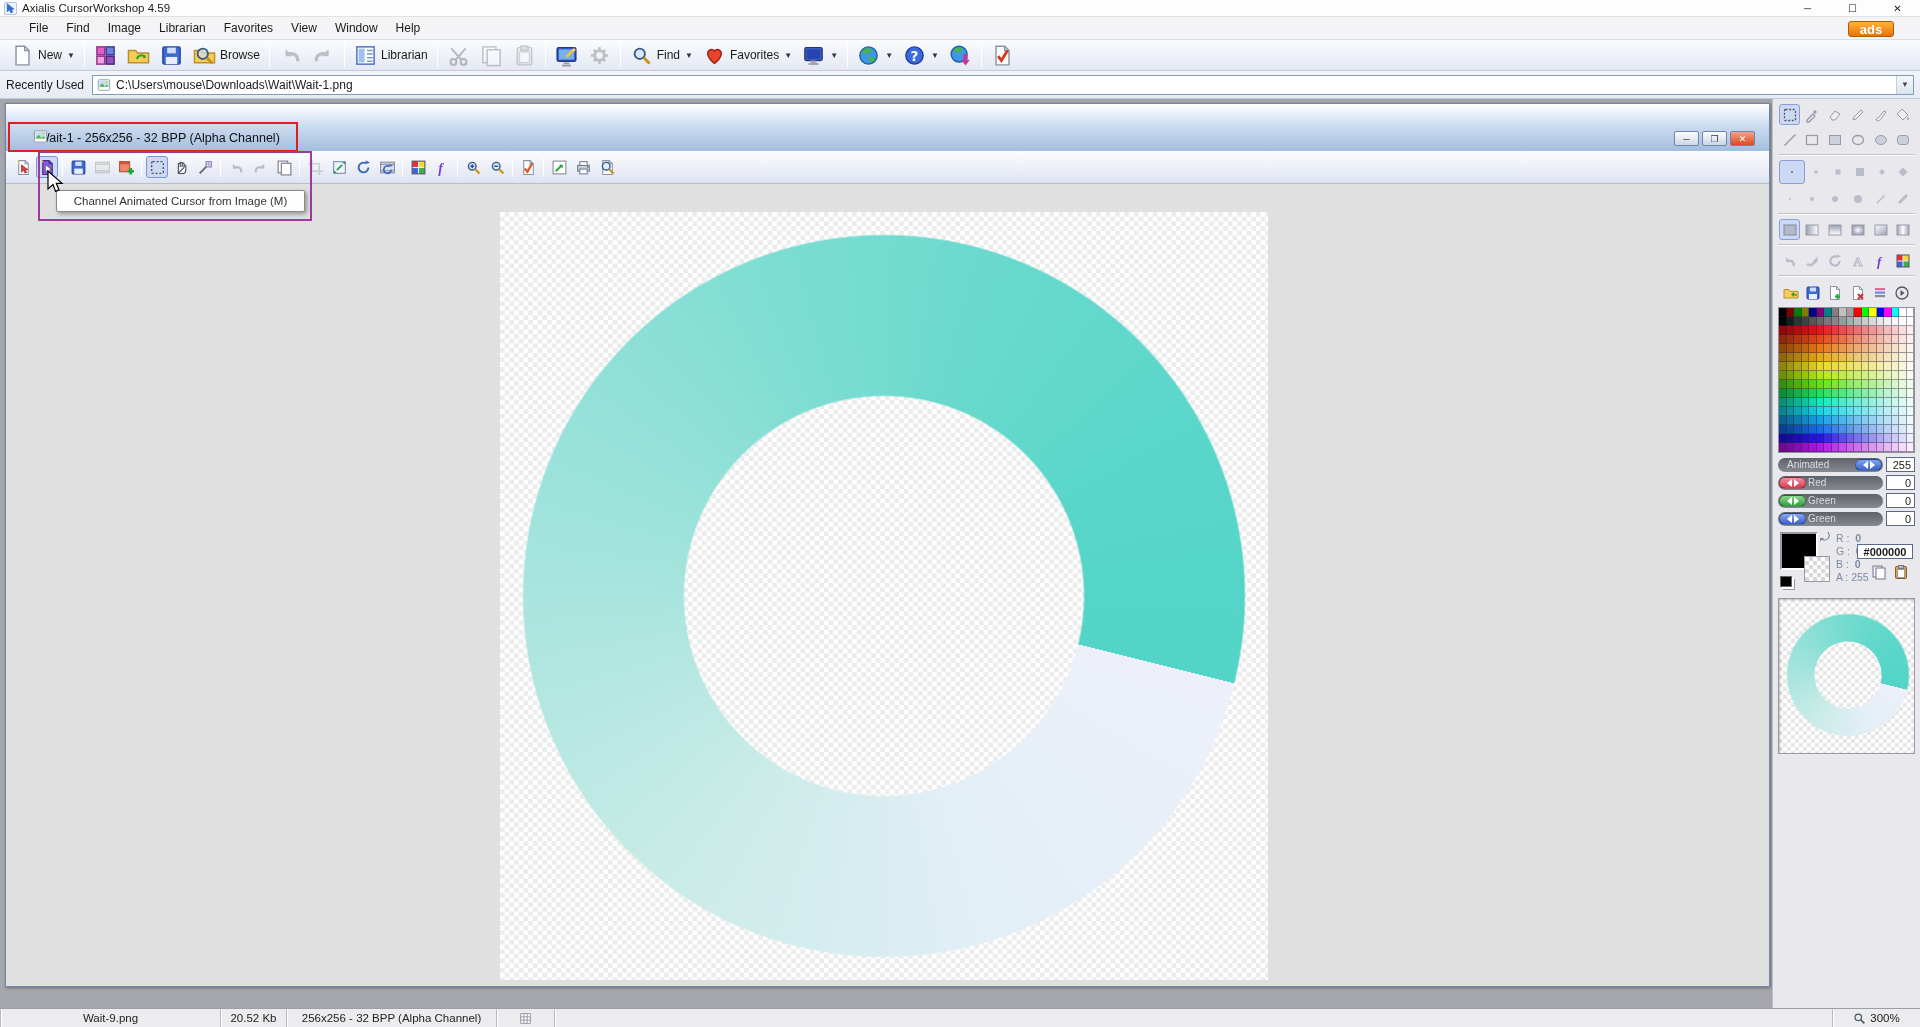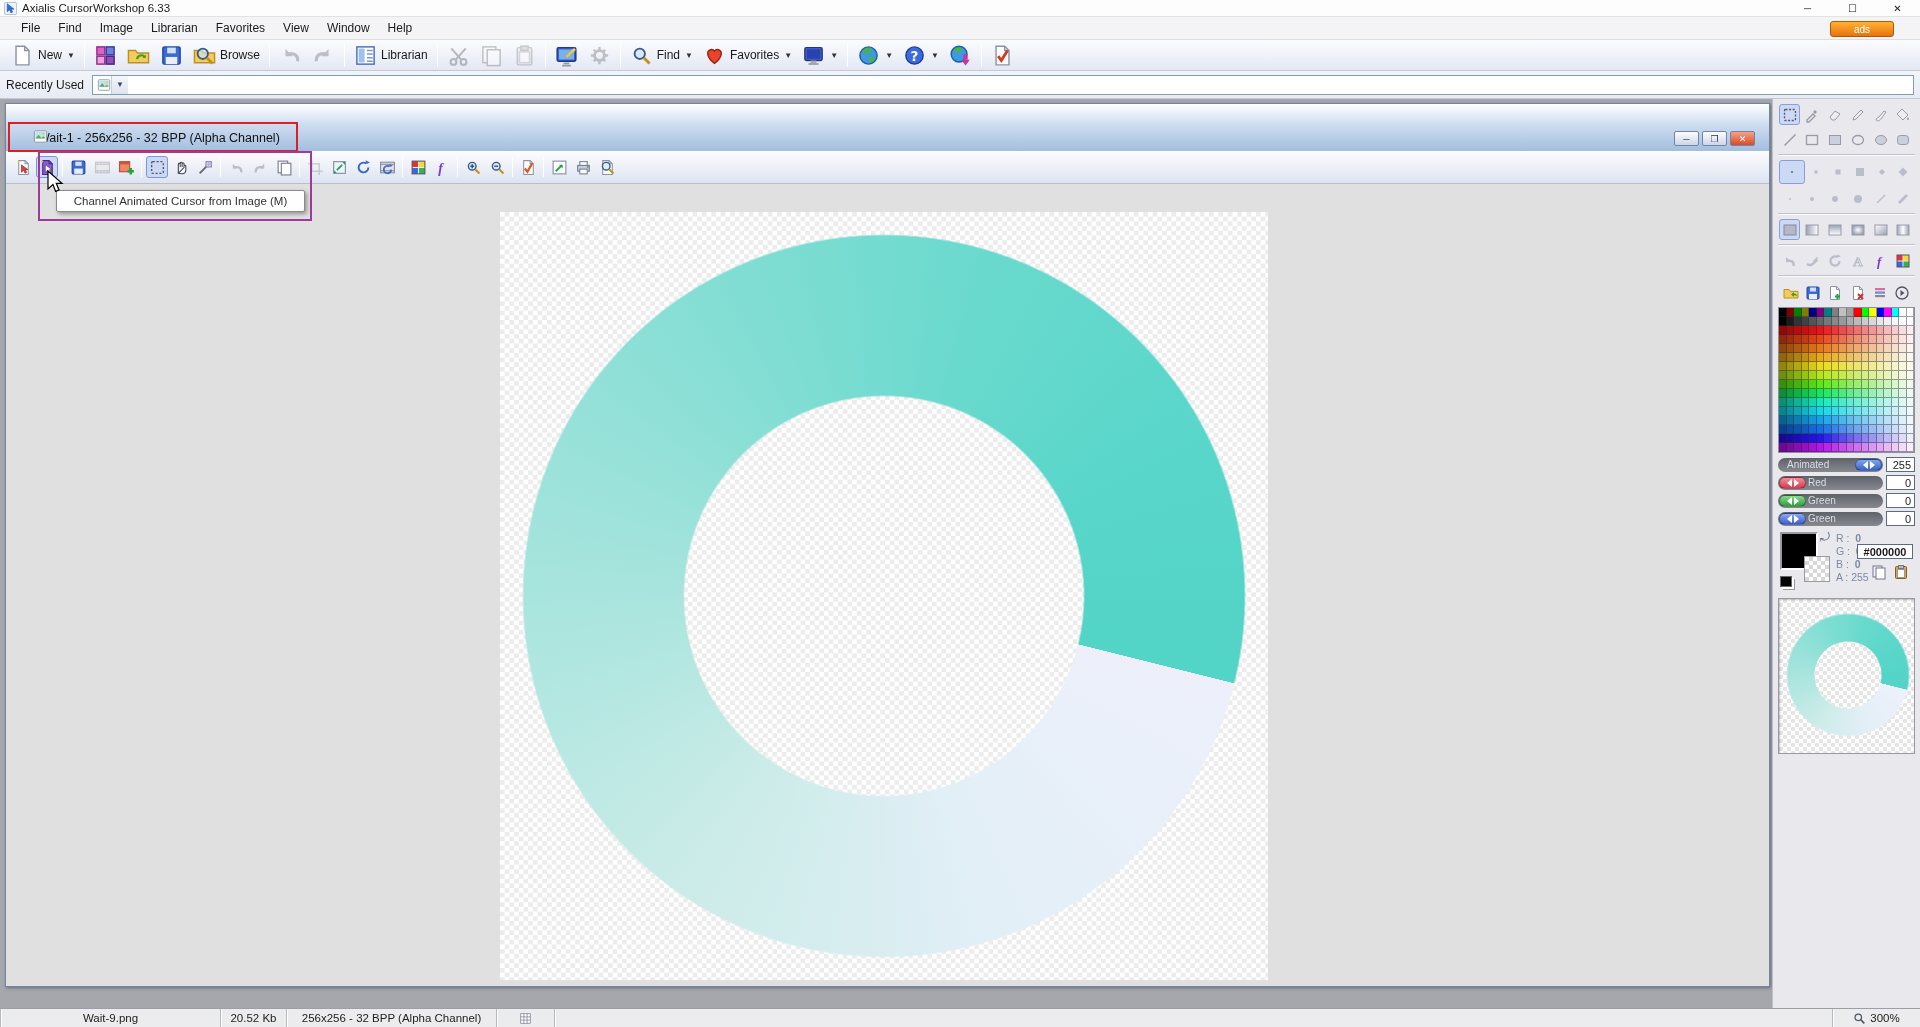--- a/index.html
+++ b/index.html
@@ -3,23 +3,23 @@
 <meta charset="utf-8">
 <style>
 *{box-sizing:border-box;margin:0;padding:0}
 html,body{width:1920px;height:1027px}
 body{position:relative;overflow:hidden;font-family:"Liberation Sans","DejaVu Sans",sans-serif;font-size:12px;color:#1a1a1a;background:#f0f0f0}
 
 #titlebar{position:absolute;left:0;top:0;width:1920px;height:17px;background:#fdfdfd;border-bottom:1px solid #e2e2e2;display:flex;align-items:center;padding-left:4px}
 #titlebar .t{font-size:11.5px;margin-left:5px}
 #winbtns{position:absolute;right:0;top:0;height:17px;display:flex}
 #winbtns .wb{width:45px;height:17px;display:flex;align-items:center;justify-content:center;font-size:10px;color:#222}
-#menubar{position:absolute;left:0;top:17px;width:1920px;height:23px;background:#f4f4f6;border-bottom:1px solid #dcdce2;display:flex;align-items:center;padding-left:12px}
+#menubar{position:absolute;left:0;top:17px;width:1920px;height:23px;background:#f4f4f6;border-bottom:1px solid #dcdce2;display:flex;align-items:center;padding-left:20px}
 #menubar .mi{padding:3px 9px;font-size:12px}
-#badge{position:absolute;right:26px;top:21px;width:64px;height:16px;background:linear-gradient(#ffb332,#e8720f);border:1px solid #b05a08;border-radius:3px;color:#fff;font-size:10px;font-weight:normal;display:flex;align-items:center;justify-content:center}
+#badge{position:absolute;right:26px;top:21px;width:46px;height:16px;background:linear-gradient(#ffb332,#e8720f);border:1px solid #b05a08;border-radius:3px;color:#fff;font-size:13px;font-weight:bold;display:flex;align-items:center;justify-content:center}
 #toolbar{position:absolute;left:0;top:40px;width:1920px;height:31px;background:linear-gradient(#fbfcfe,#e3e8f3);border-bottom:1px solid #c3c9d6;display:flex;align-items:center;padding-left:6px}
 .tbtn{display:flex;align-items:center;gap:4px;padding:2px 5px;border-radius:3px;height:27px}
 .tbtn .lbl{font-size:12px;white-space:nowrap}
 .tbtn .arr{font-size:8px;color:#333;margin-left:1px}
 .tsep{width:1px;height:24px;background:#b9c1d2;border-right:1px solid #fff;margin:0 4px}
 .bi{width:23px;height:23px;display:inline-block}
 .bi svg{width:100%;height:100%}
 .dis{filter:grayscale(1) opacity(.42)}
 
 #recentbar{position:absolute;left:0;top:71px;width:1920px;height:28px;background:linear-gradient(#f2f4fa,#e7ebf4);border-bottom:1px solid #c3c9d6;display:flex;align-items:center;padding:0 6px}
@@ -97,21 +97,21 @@
 #sfile{flex:0 0 220px}#ssize{flex:0 0 66px}#sformat{flex:0 0 210px}#sgrid{flex:0 0 58px}#sspace{flex:1 1 auto}#szoom{flex:0 0 88px;gap:4px}
 </style>
 </head>
 <body>
 
 <div id="titlebar">
   <span class="bi" style="width:13px;height:13px"><svg viewBox="0 0 16 16">
         <rect x="0.5" y="0.5" width="15" height="15" rx="2" fill="#eef3fc" stroke="#9db4dd"></rect>
         <polygon points="4,2 4,12 7,9.6 8.6,13.4 10.6,12.4 9,8.8 12.4,8.8" fill="#2b6fe0" stroke="#123c8a" stroke-width="0.6"></polygon>
       </svg></span>
-  <span class="t">Axialis CursorWorkshop 6.33</span>
+  <span class="t">Axialis CursorWorkshop 4.59</span>
 </div>
 <div id="winbtns">
   <div class="wb">─</div>
   <div class="wb">☐</div>
   <div class="wb close">✕</div>
 </div>
 <div id="menubar">
     <div class="mi">File</div>
     <div class="mi">Find</div>
     <div class="mi">Image</div>
@@ -281,20 +281,21 @@
   </div>
 <div id="recentbar">
   <span id="recentlabel">Recently Used</span>
   <div id="recentcombo">
     <span class="ri14"><svg viewBox="0 0 16 16">
           <rect x="1.5" y="2" width="13" height="12" rx="1" fill="#fff" stroke="#8d93a6"></rect>
           <rect x="2.5" y="3" width="11" height="7" fill="#bfe0f5"></rect>
           <path d="M2.5 10l3.5-4 3 3.6 2-2 2.5 2.4z" fill="#57b050"></path>
           <circle cx="11" cy="5" r="1.2" fill="#f5c832"></circle>
         </svg></span>
+    <span class="path">C:\Users\mouse\Downloads\Wait\Wait-1.png</span>
     <span class="dd">▼</span>
   </div>
 </div>
 
 <div id="mdi">
   <div id="docwin">
     <div id="doctitle">
       <span id="docicon" class="ri14"><svg viewBox="0 0 16 16">
             <rect x="1.5" y="2" width="13" height="12" rx="1" fill="#fff" stroke="#8d93a6"></rect>
             <rect x="2.5" y="3" width="11" height="7" fill="#bfe0f5"></rect>

